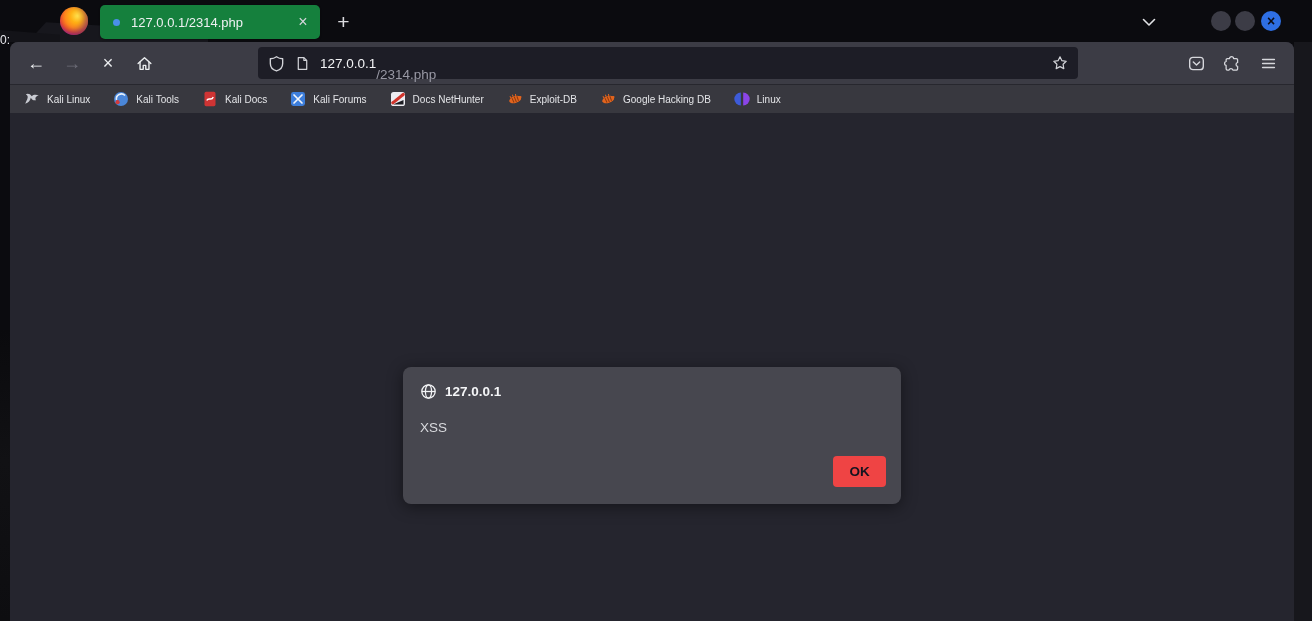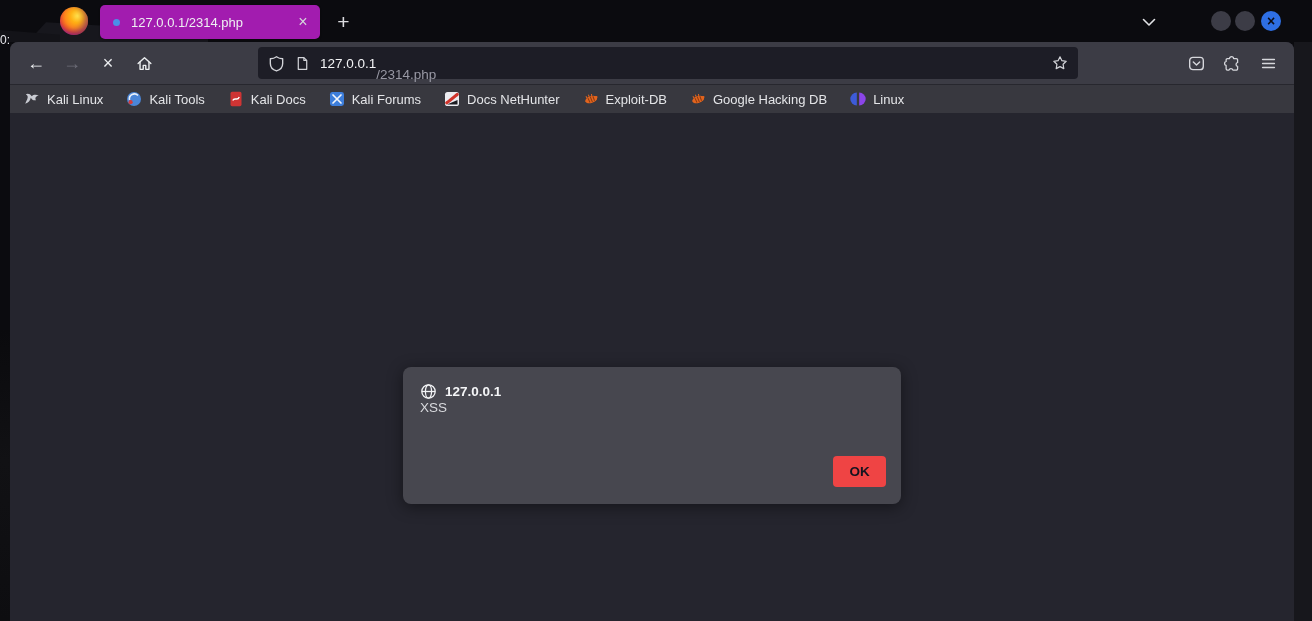--- a/index.html
+++ b/index.html
@@ -20,21 +20,21 @@
   .desktop-right-strip { position:absolute; left:1294px; top:42px; width:18px; height:579px;
     background:#17171c; }
   .clock-fragment { position:absolute; left:0; top:33px; width:12px; overflow:hidden;
     color:#e9e9ee; font-size:12px; white-space:nowrap; }
 
   
   .titlebar { position:absolute; left:0; top:0; width:1312px; height:42px; }
   .firefox-logo { position:absolute; left:60px; top:7px; width:28px; height:28px; border-radius:50%;
     background:radial-gradient(circle at 62% 32%, #ffe14d 0%, #ffb114 26%, #ff8a1c 48%, #f2542a 66%, #d12a7e 82%, #7542e5 100%);
     box-shadow:inset -3px -3px 6px rgba(80,20,120,.55); }
-  .tab { position:absolute; left:100px; top:5px; width:220px; height:34px; background:#a21caf;
+  .tab { position:absolute; left:100px; top:5px; width:220px; height:34px; background:#15803d;
     border-radius:5px; display:flex; align-items:center; color:#eef0f2; font-size:13px;
     box-shadow:0 1px 2px rgba(0,0,0,.35); }
   .tab-favicon-dot { width:7px; height:7px; border-radius:50%; background:#4a8fe8; margin:0 11px 0 13px; flex:none; }
   .tab-title { flex:1; white-space:nowrap; overflow:hidden; }
   .tab-close { width:22px; height:22px; margin-right:6px; flex:none; display:flex; align-items:center;
     justify-content:center; color:#d6d6dc; font-size:16px; border-radius:3px; }
   .new-tab-button { position:absolute; left:330px; top:8px; width:27px; height:27px; display:flex;
     align-items:center; justify-content:center; color:#dcdce0; font-size:21px; font-weight:300; border-radius:4px; }
   .tabs-chevron-button { position:absolute; left:1137px; top:10px; width:24px; height:24px;
     display:flex; align-items:center; justify-content:center; border-radius:4px; }
@@ -55,32 +55,32 @@
   .urlbar { margin-left:94px; width:820px; height:32px; flex:none; background:#1d1d26; border-radius:4px;
     display:flex; align-items:center; padding:0 10px; font-size:13.5px; }
   .urlbar .icon-gap { margin-right:10px; display:flex; align-items:center; }
   .url-host { color:#f2f3f5; }
   .url-path { color:#9898a4;margin-top:23px; }
   .urlbar-star { margin-left:auto; display:flex; align-items:center; }
   .navbar-right { margin-left:auto; display:flex; gap:4px; }
   .toolbar-icon-btn { width:32px; height:32px; display:flex; align-items:center; justify-content:center; border-radius:4px; }
 
   .bookmarks-bar { height:29px; background:#38383f; border-top:1px solid #27272e; display:flex;
-    align-items:center; padding:0 14px; font-size:13px; color:#e4e5e8; }
+    align-items:center; padding:0 14px; font-size:10px; color:#e4e5e8; }
   .bookmark-item { display:flex; align-items:center; gap:7px; margin-right:23px; white-space:nowrap; }
   .bm-icon { width:16px; height:16px; flex:none; display:flex; }
   .bm-icon svg { width:16px; height:16px; }
 
   .content { position:relative; height:508px; background:#25252e; }
 
   
   .dialog { position:absolute; left:393px; top:254px; width:498px; height:137px; background:#47474f;
     border-radius:8px; box-shadow:0 3px 16px rgba(0,0,0,.45); padding:16px 17px; }
   .dialog-header { display:flex; align-items:center; gap:8px; font-weight:bold; font-size:13.5px; color:#f4f5f7; }
-  .dialog-message { font-size:13.5px; color:#d9dade; }
+  .dialog-message { margin-top:20px; font-size:13.5px; color:#d9dade; }
   .dialog-ok { position:absolute; right:15px; bottom:17px; width:53px; height:31px; background:#ef4444;
     color:#14141f; font-weight:bold; font-size:13.5px; font-family:"Liberation Sans", sans-serif;
     border:none; border-radius:4px; display:flex; align-items:center; justify-content:center; cursor:pointer; }
 </style>
 </head>
 <body>
 
 <div class="wallpaper-shape-a"></div>
 <div class="wallpaper-shape-b"></div>
 <div class="wallpaper-shape-c"></div>

